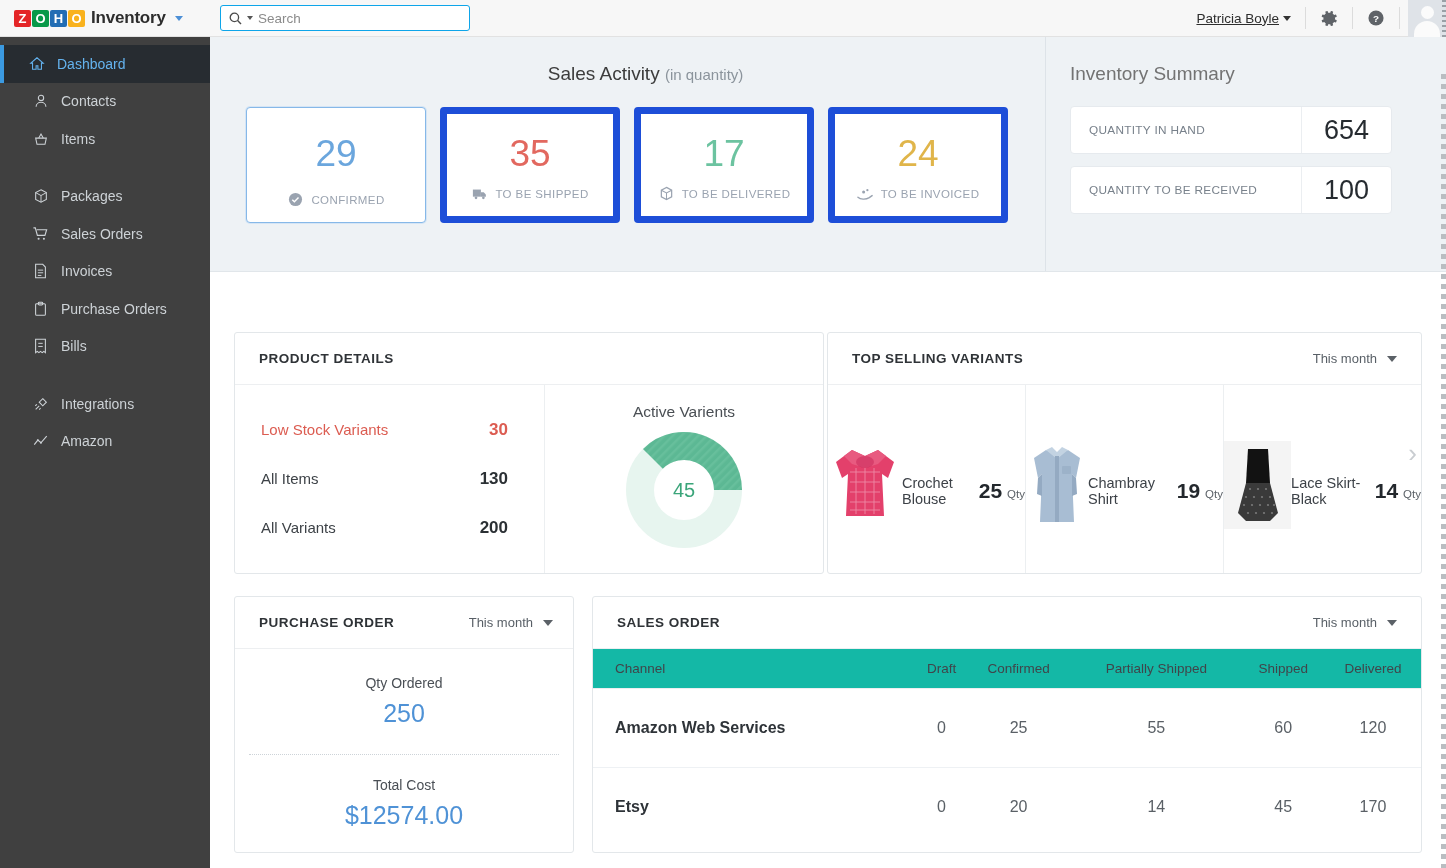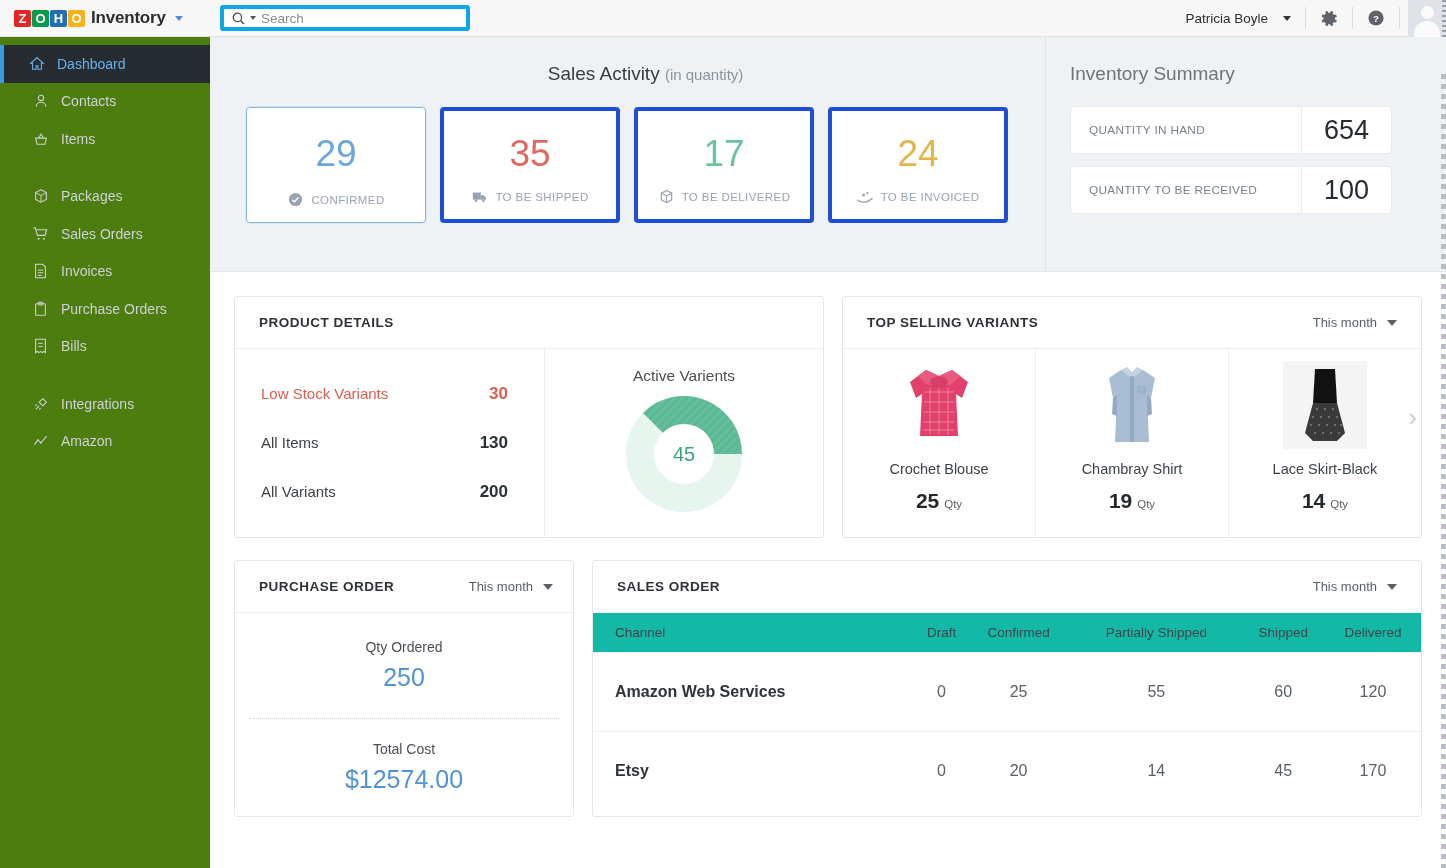--- a/index.html
+++ b/index.html
@@ -62,21 +62,21 @@
     border-left: 4px solid transparent;
     border-right: 4px solid transparent;
     border-top: 5px solid #4c8fd6;
     margin-left: 3px;
   }
   .search-wrap {
     margin-left: 10px;
     width: 250px;
     height: 26px;
     background: #fff;
-    border: 4px solid #0ea5e9;
+    border: 1px solid #0ea5e9;
     border-radius: 3px;
     display: flex;
     align-items: center;
     padding: 8px 8px;
     gap: 5px;
   }
   .search-icon-svg { flex: 0 0 auto; }
   .search-caret {
     width: 0; height: 0;
     border-left: 3.5px solid transparent;
@@ -96,22 +96,23 @@
     margin-left: auto;
     display: flex;
     align-items: center;
     height: 37px;
   }
   .user-name {
     font-size: 13.5px;
     color: #2d2d2d;
     display: flex;
     align-items: center;
-    gap: 15px;
+    gap: 4px;
     padding: 0 14px;
+    text-decoration: underline;
   }
   .user-caret {
     width: 0; height: 0;
     border-left: 4px solid transparent;
     border-right: 4px solid transparent;
     border-top: 5px solid #333;
   }
   .tb-div { width: 1px; height: 22px; background: #dcdcdc; }
   .tb-btn {
     width: 46px; height: 37px;
@@ -146,21 +147,21 @@
     left: 6px; bottom: 0;
   }
 
   
   .body-row { display: flex; flex: 1 1 auto; min-height: 0; }
 
   
   .sidebar {
     width: 210px;
     flex: 0 0 210px;
-    background: #4d7c0f;
+    background: #404040;
     padding-top: 8px;
     position: relative;
     z-index: 20;
   }
   .nav-item {
     height: 37.5px;
     display: flex;
     align-items: center;
     gap: 12px;
     padding-left: 28px;
@@ -210,21 +211,21 @@
   }
   .sa-title .sub {
     font-size: 15px;
     color: #8b949c;
   }
   .sa-cards { display: flex; gap: 14px; }
   .sa-card {
     width: 180px;
     height: 116px;
     background: #fff;
-    border: 4px solid #1d4ed8;
+    border: 7px solid #1d4ed8;
     border-radius: 4px;
     display: flex;
     flex-direction: column;
     align-items: center;
     justify-content: center;
     cursor: pointer;
     position: relative;
   }
   .sa-card.selected {
     border: 1px solid #86b8e8;
@@ -286,21 +287,21 @@
     justify-content: center;
     font-size: 27px;
     font-weight: 300;
     color: #262b30;
   }
 
   
   .content {
     padding: 24px 24px 0 24px;
   }
-  .row1 { display: flex; gap: 18px; }
+  .row1 { display: flex; gap: 3px; margin-top: 36px; }
   .panel {
     background: #fff;
     border: 1px solid #e3e7ea;
     border-radius: 3px;
   }
   .panel-head {
     height: 52px;
     display: flex;
     align-items: center;
     padding: 0 24px;
@@ -366,21 +367,21 @@
     font-weight: 400;
   }
 
   
   .top-selling { flex: 1 1 auto; position: relative; }
   .ts-body { display: flex; height: 188px; }
   .ts-card {
     flex: 1 1 0;
     border-right: 1px solid #eceff1;
     display: flex;
-    flex-direction: column;
+    flex-direction: row;
     align-items: center;
     padding-top: 12px;
   }
   .ts-card:last-child { border-right: none; }
   .ts-img { height: 88px; display: flex; align-items: center; justify-content: center; }
   .ts-name { font-size: 14.5px; color: #3d4248; margin-top: 12px; }
   .ts-qty { margin-top: 12px; display: flex; align-items: baseline; gap: 5px; }
   .ts-qty b { font-size: 21px; color: #23282d; font-weight: bold; }
   .ts-qty span { font-size: 11.5px; color: #5c6268; }
   .ts-next {

